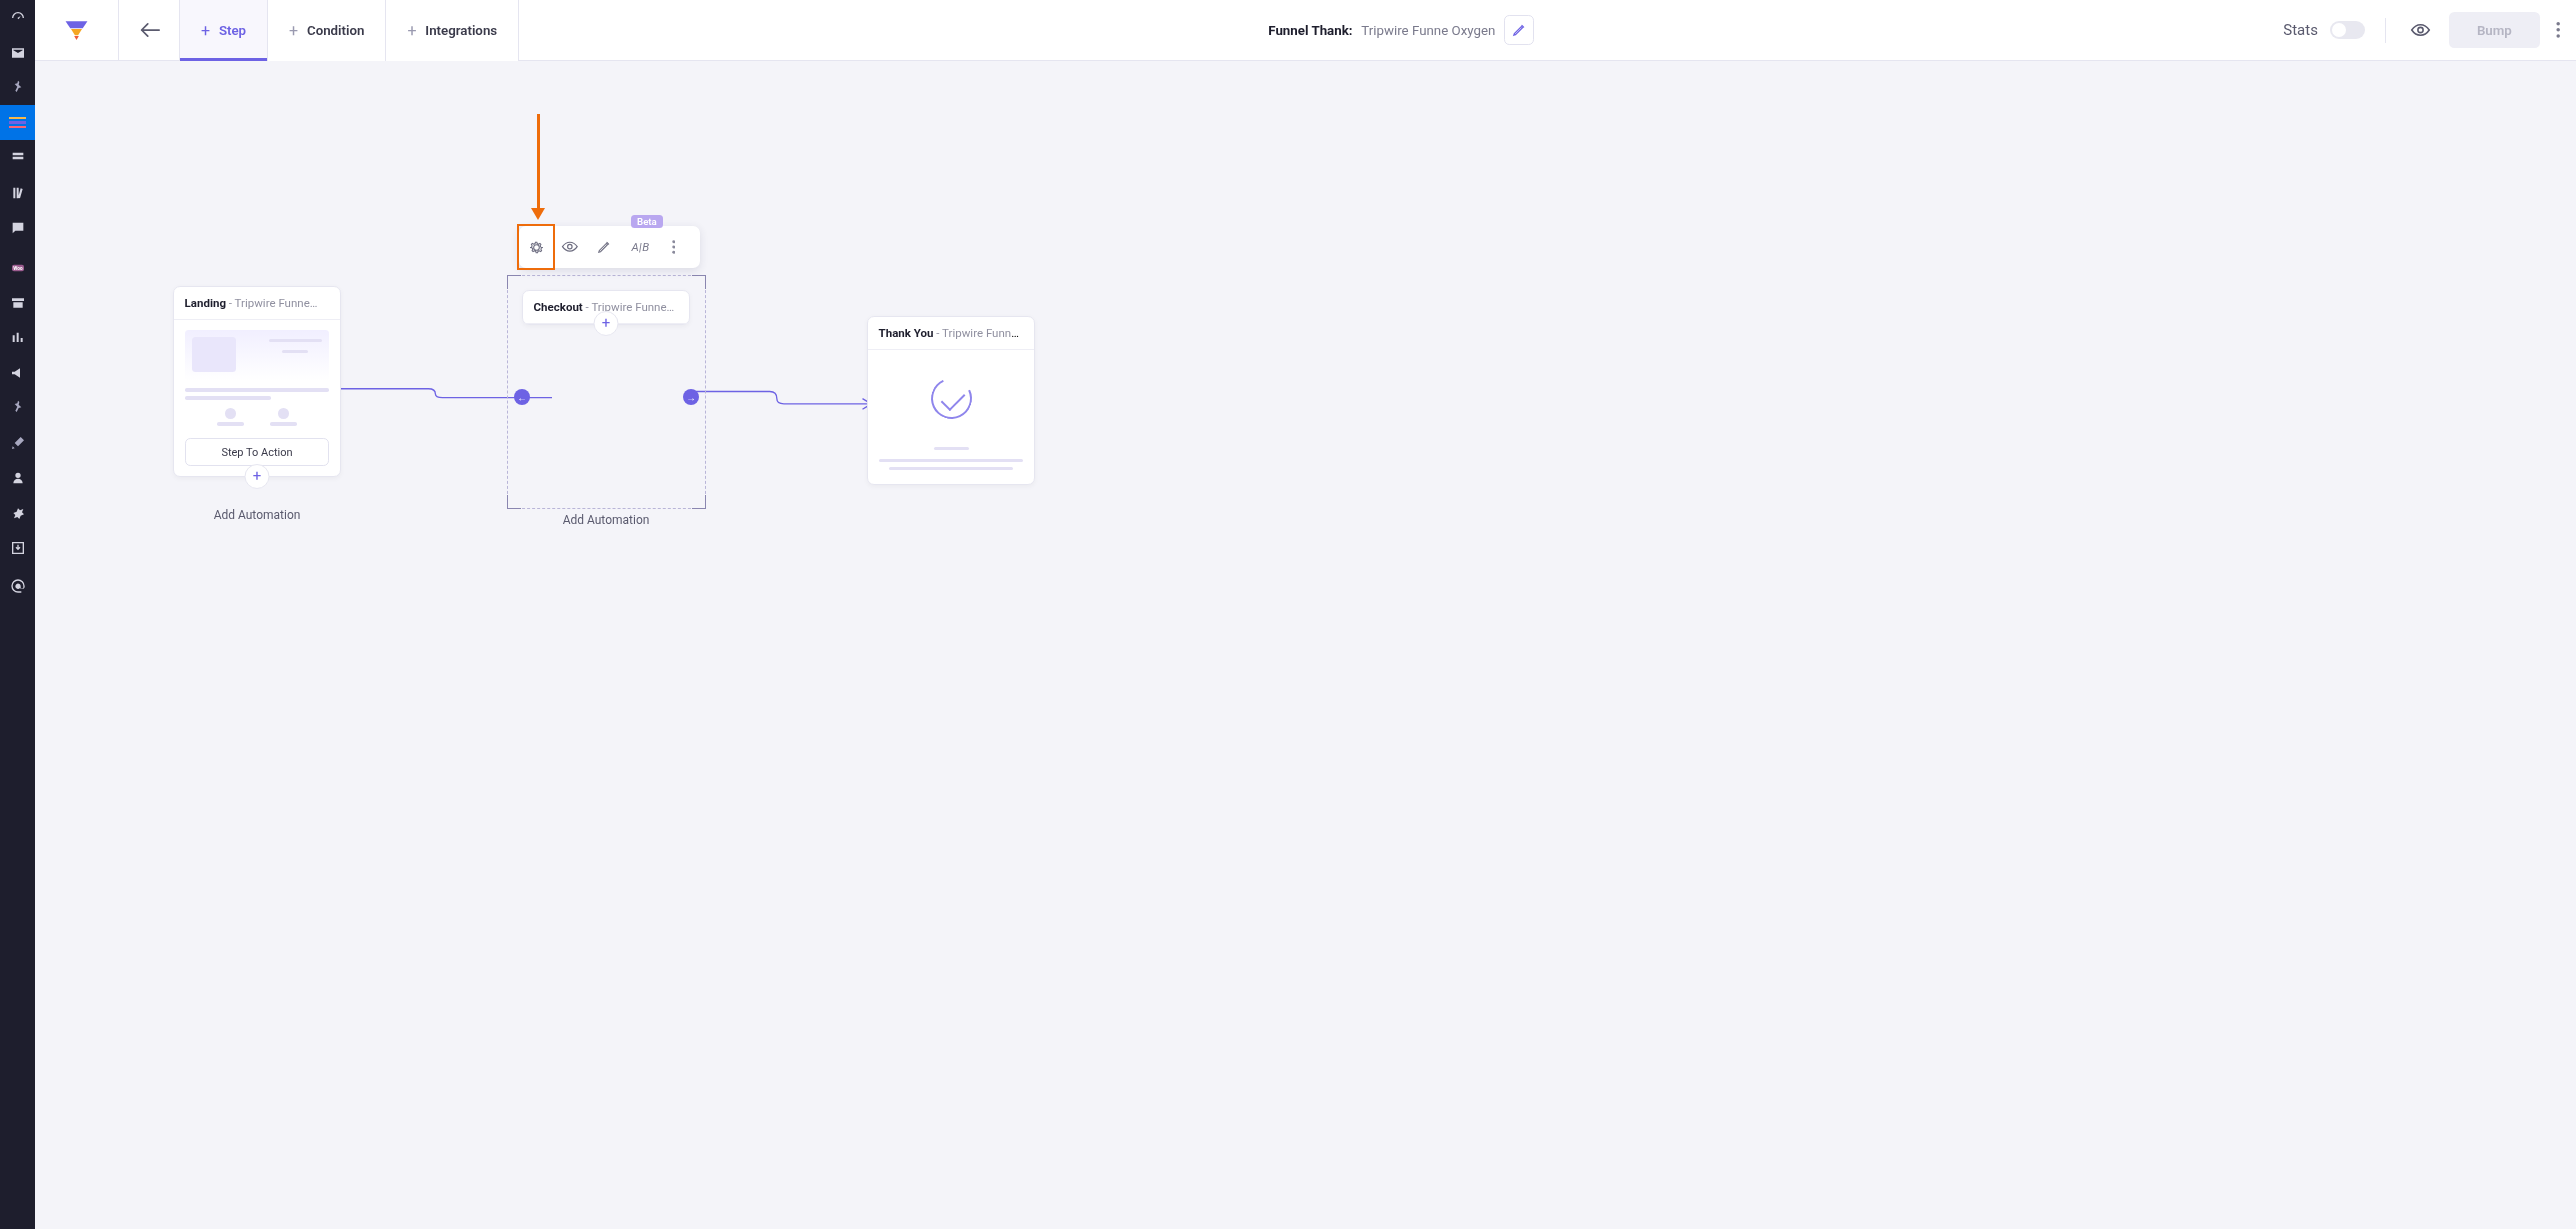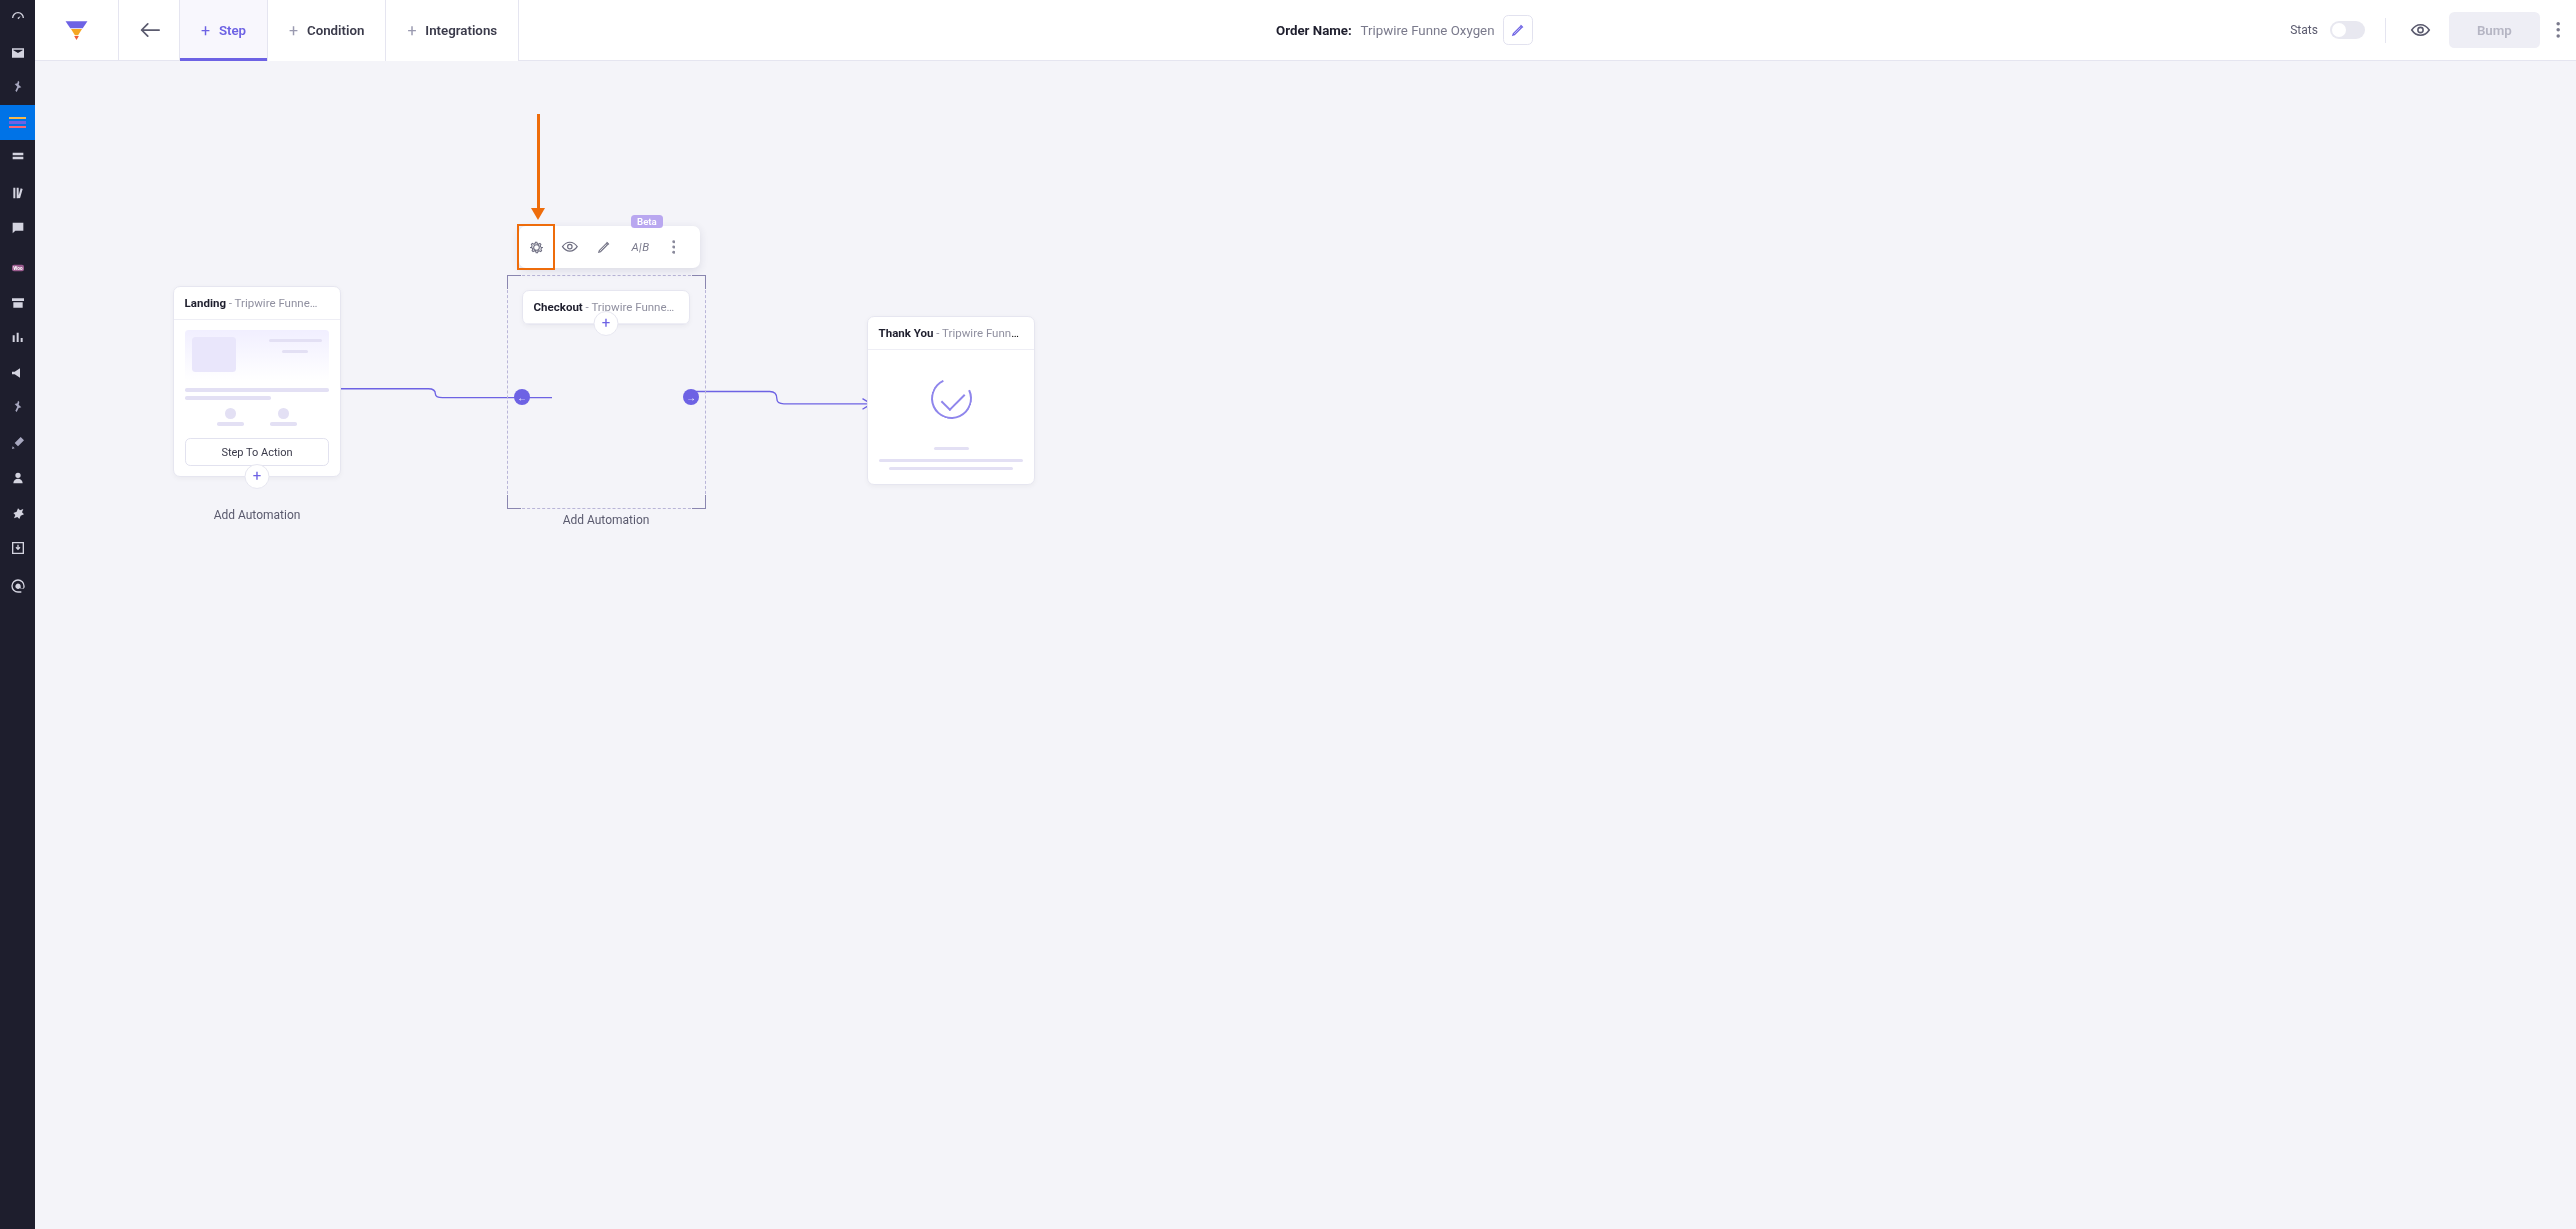--- a/index.html
+++ b/index.html
@@ -26,21 +26,21 @@
 .tab { height: 61px; padding: 0 21px; display: flex; align-items: center; gap: 8.8px; border-right: 0.9px solid #e5e5f0; cursor: pointer; color: #3a3a4a; font-weight: 600; font-size: 13.3px; position: relative; background:#fff;}
 .tab.active { background: #f8f7fd; color: #6d62e4; }
 .tab.active::after { content: ""; position: absolute; left: 0; right: 0; bottom: 0; height: 2.7px; background: #6d62e4; }
 .tab .plus { color: #9a9ab0; font-size: 16px; font-weight: 400; }
 .tab.active .plus { color: #6d62e4; }
 .funnel-name-wrap { flex: 1; display: flex; align-items: center; justify-content: center; gap: 8.8px; }
 .funnel-name-label { font-weight: 700; color: #1e1e2d; font-size: 13.3px; }
 .funnel-name-val { color: #7a7a8c; font-size: 13.3px; }
 .edit-btn { width: 30px; height: 30px; border: 0.9px solid #e2e2ef; border-radius: 5.3px; display: flex; align-items: center; justify-content: center; color: #6d62e4; cursor: pointer; }
 .right-group { display: flex; align-items: center; gap: 12.4px; padding-right: 12.4px; }
-.stats-label { color: #5a5a6e; font-size: 12px; }
+.stats-label { color: #5a5a6e; font-size: 15px; }
 .toggle { width: 35px; height: 17.7px; border-radius: 17.7px; background: #e8e8f0; position: relative; cursor: pointer;}
 .toggle::after { content:""; position:absolute; left:1.8px; top:1.8px; width:14px; height:14px; background:#fff; border-radius:50%; }
 .divider-v { width: 0.9px; height: 25px; background: #e5e5f0; margin: 0 7px;}
 .eye-top { color: #5a5a6e; cursor:pointer; padding: 5.3px;}
 .save-btn { background: #eeeef5; color: #b5b5c3; padding: 10.6px 28px; border-radius: 5.3px; font-weight: 600; cursor: default; font-size: 13.3px;}
 .kebab-top { color: #7a7a8c; cursor:pointer; padding: 3.5px;}
 
 
 .canvas { position: absolute; left: 35px; right: 0; top: 61px; bottom: 0; }
 
@@ -218,21 +218,21 @@
     <div class="tab">
         <span class="plus">+</span>
         <span>Condition</span>
       </div>
     <div class="tab">
         <span class="plus">+</span>
         <span>Integrations</span>
       </div>
   </div>
   <div class="funnel-name-wrap">
-    <span class="funnel-name-label">Order Name:</span>
+    <span class="funnel-name-label">Funnel Thank:</span>
     <span class="funnel-name-val">Tripwire Funne Oxygen</span>
     <div class="edit-btn">
       <svg width="14" height="14" viewBox="0 0 24 24">
           <path d="M3 21l3-1 12-12-2-2L4 18l-1 3zM17 4l3 3" stroke="#6d62e4" stroke-width="2" fill="none" stroke-linecap="round"></path>
         </svg>
     </div>
   </div>
   <div class="right-group">
     <span class="stats-label">Stats</span>
     <div class="toggle"></div>

